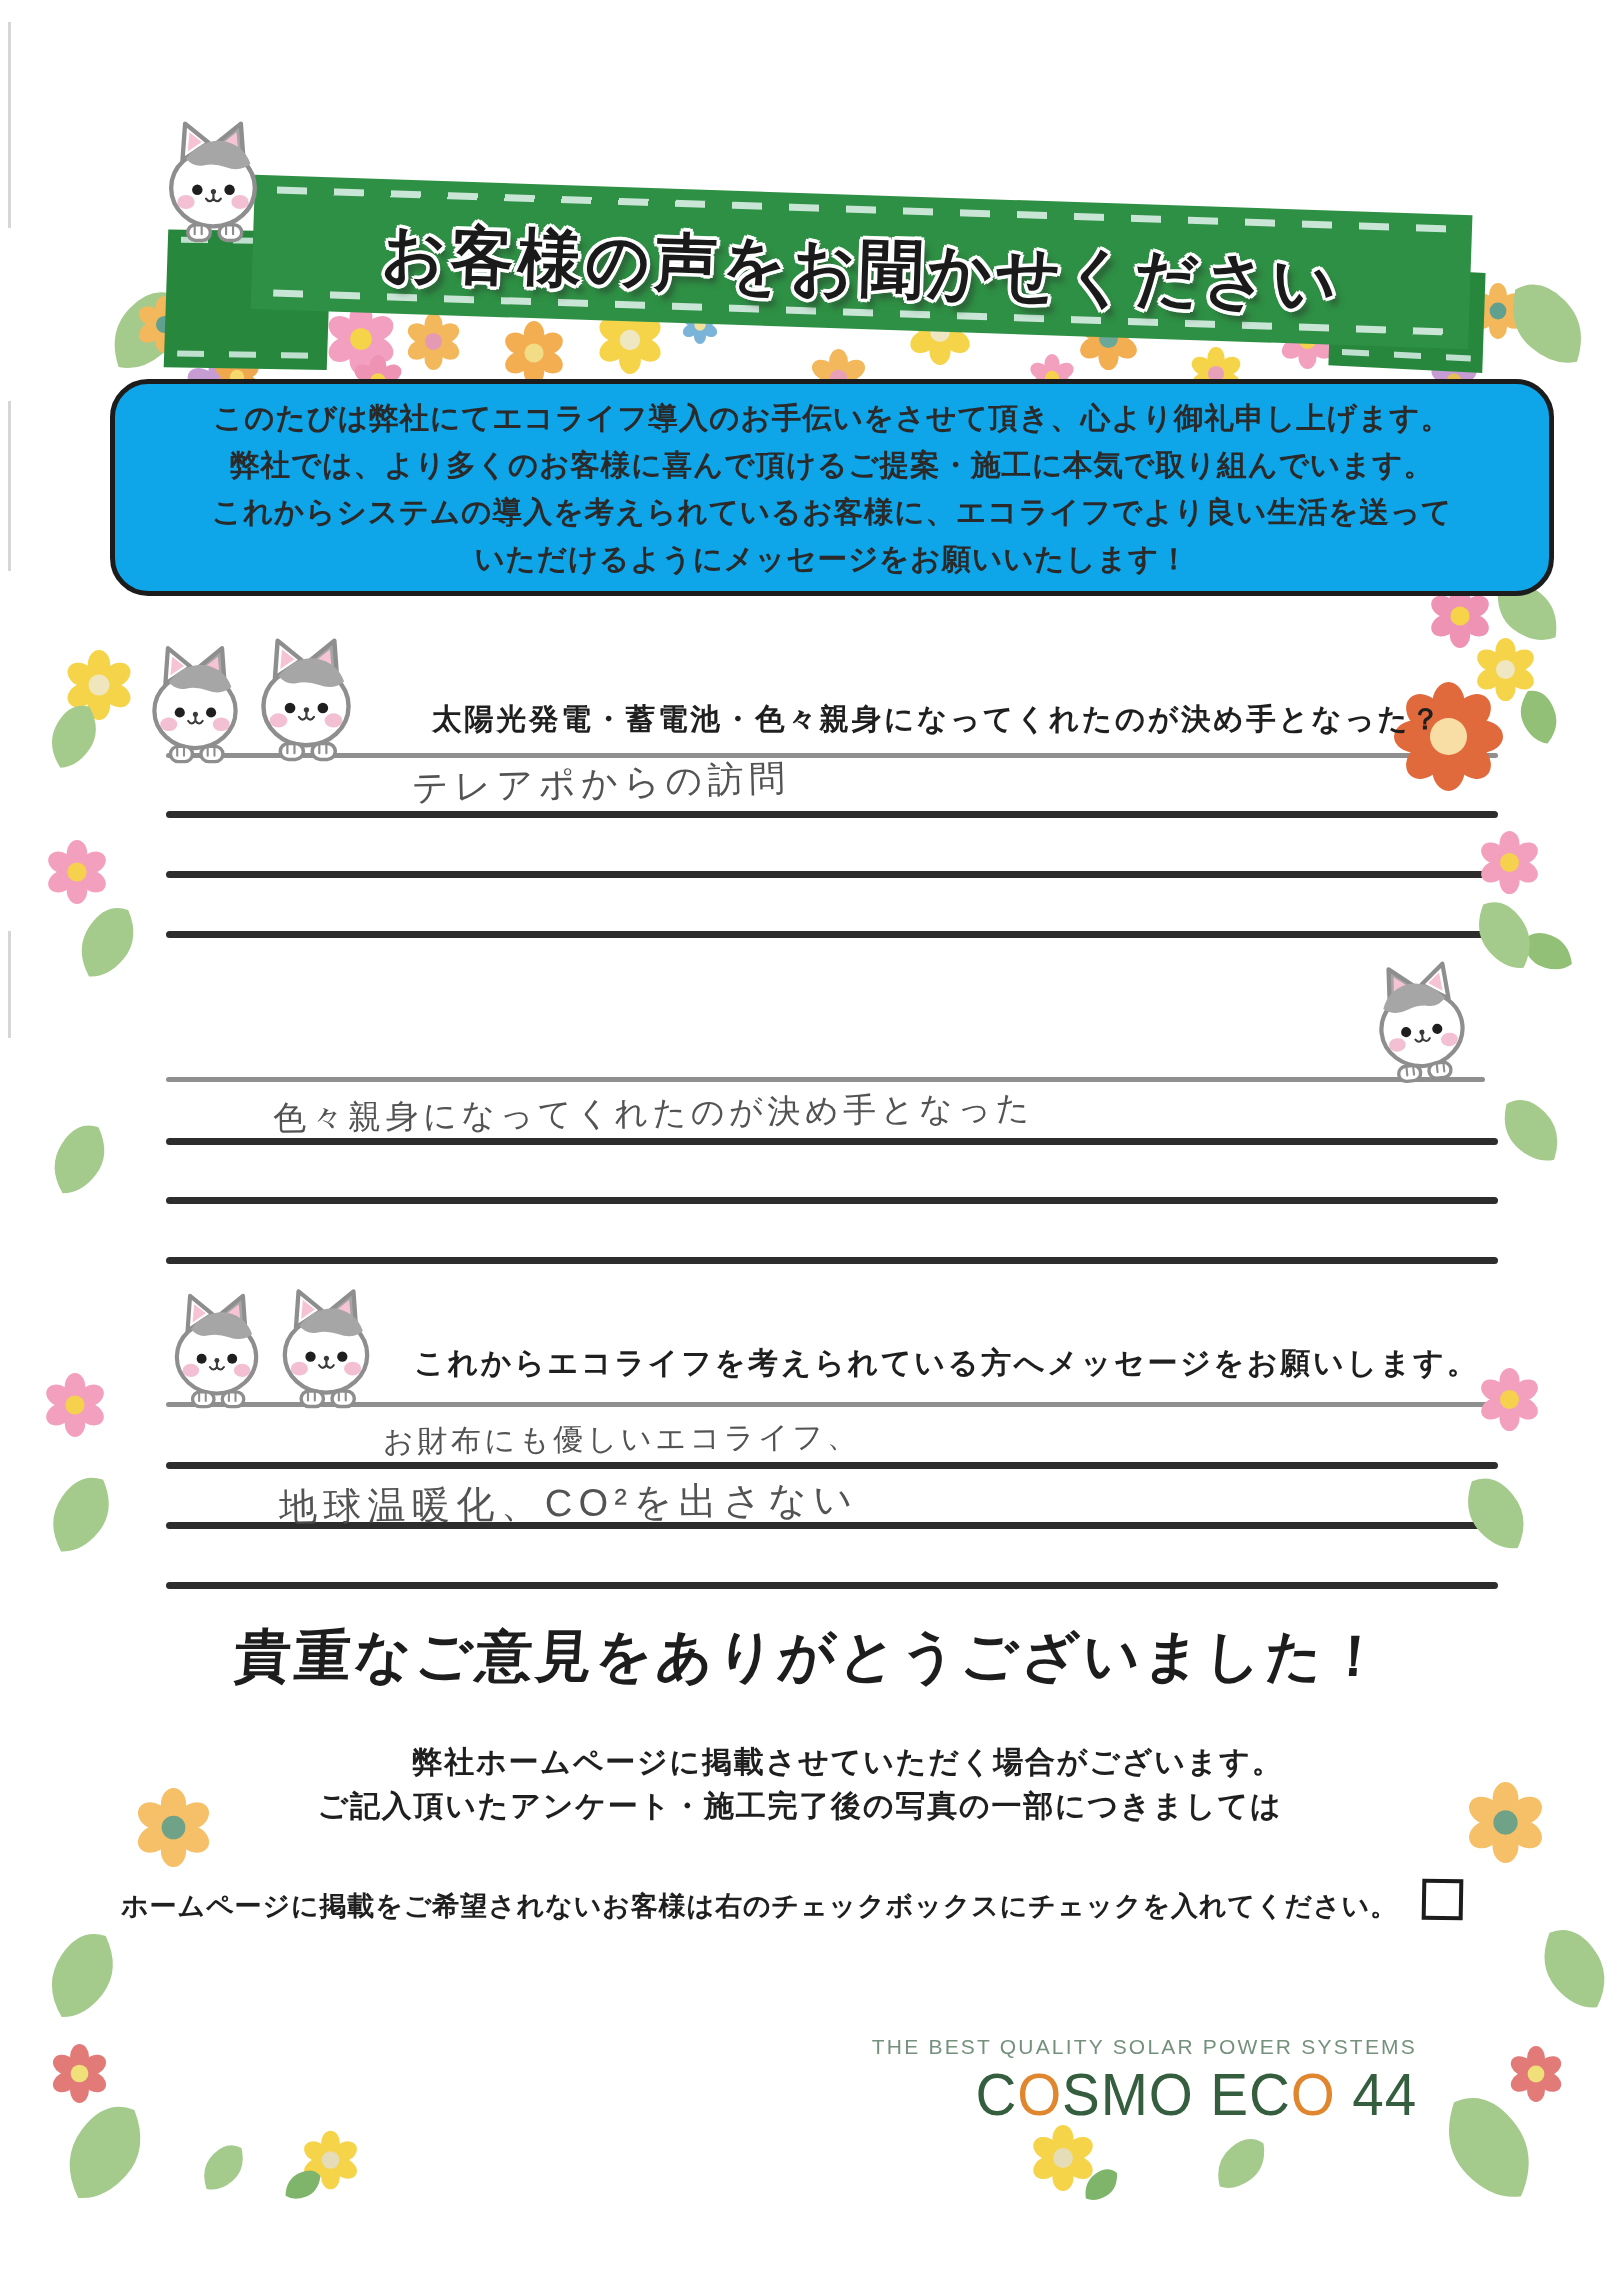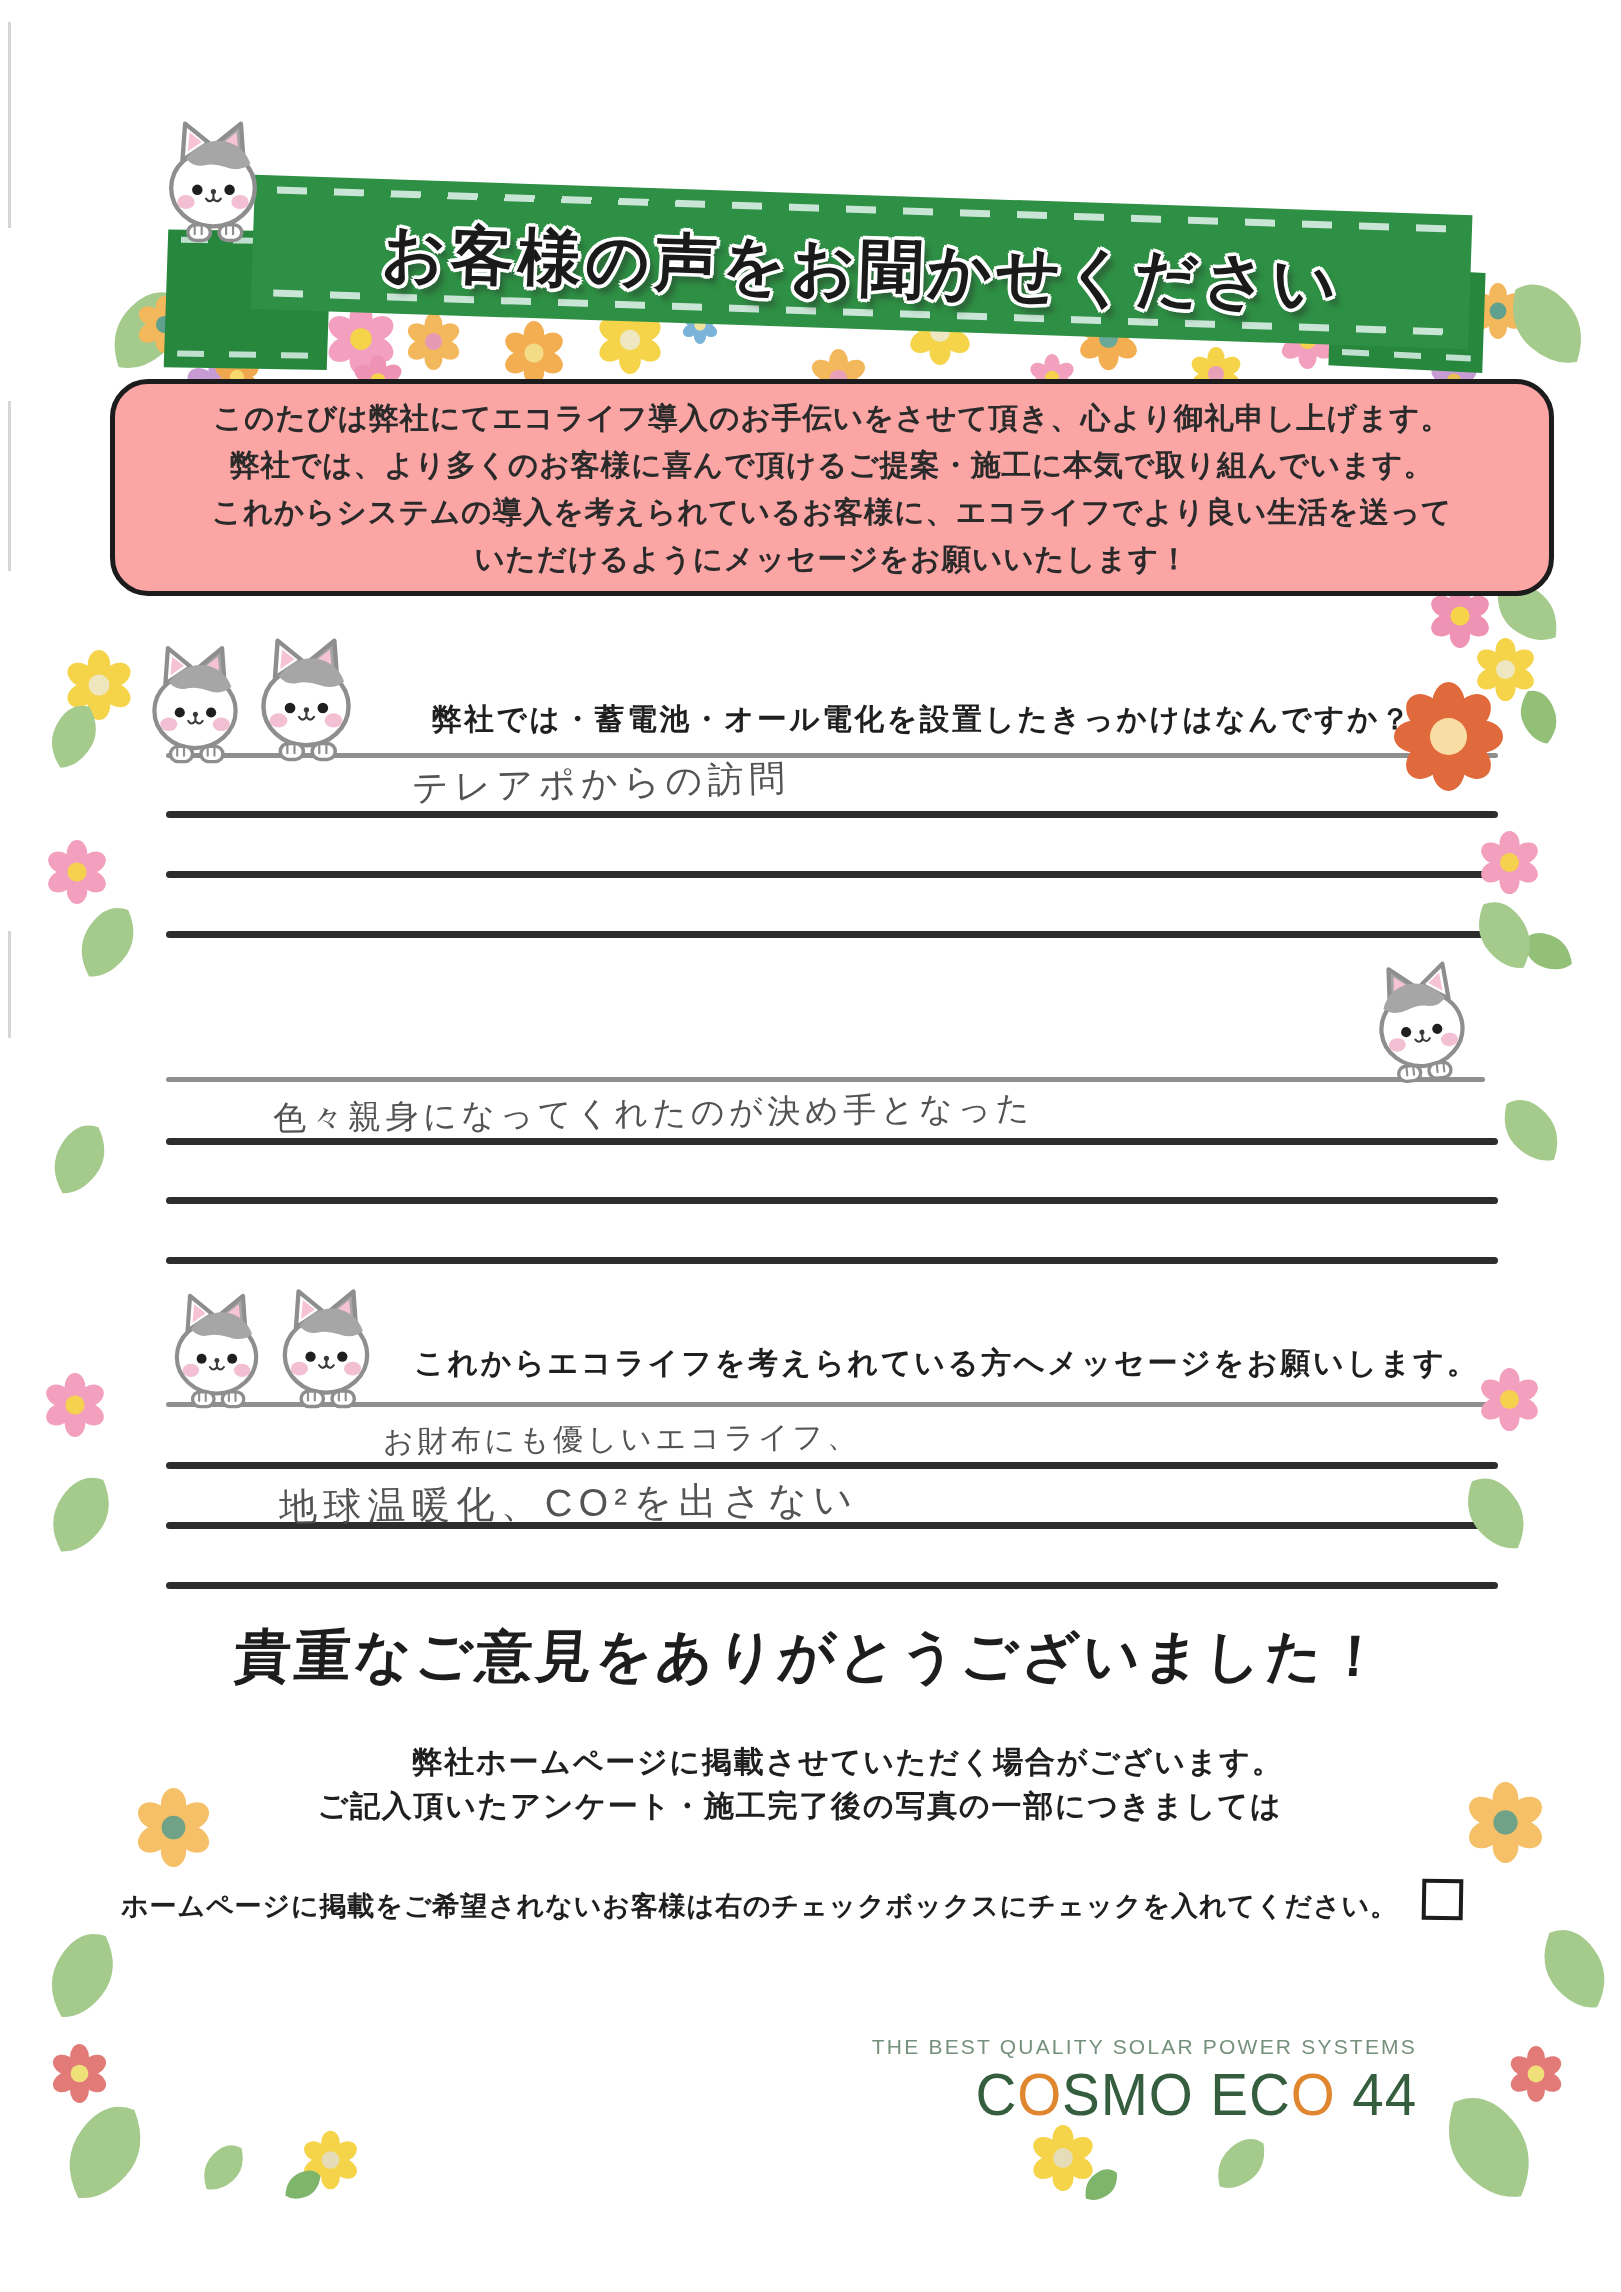--- a/index.html
+++ b/index.html
@@ -32,21 +32,21 @@
   .fold-right::before{display:none;}
   .fold-right::after{bottom:10.7px;}
   .ribbon-title{
     position:absolute;left:121px;top:36px;width:1218px;text-align:center;
     font-size:63px;font-weight:bold;letter-spacing:4.5px;color:#1a1a1a;white-space:nowrap;
     text-shadow:-2.7px -2.7px 0 #fff,2.7px -2.7px 0 #fff,-2.7px 2.7px 0 #fff,2.7px 2.7px 0 #fff,
                 -3.6px 0 0 #fff,3.6px 0 0 #fff,0 -3.6px 0 #fff,0 3.6px 0 #fff,6.3px 8px 6.3px rgba(40,40,40,.5);
   }
   
   .intro-box{
-    position:absolute;left:110px;top:379px;width:1444px;height:217px;background:#fca5a5;
+    position:absolute;left:110px;top:379px;width:1444px;height:217px;background:#0ea5e9;
     border:5.4px solid #1c1c1c;border-radius:38px;z-index:4;box-sizing:border-box;
     display:flex;flex-direction:column;justify-content:center;text-align:center;
   }
   .intro-box .line{font-size:29.6px;font-weight:bold;letter-spacing:0.9px;line-height:47px;color:#2a2a2a;white-space:nowrap;}
   
   .q-label{position:absolute;font-size:29.6px;font-weight:bold;letter-spacing:2.7px;color:#1f1f1f;white-space:nowrap;z-index:2;}
   .rule{position:absolute;left:166px;width:1332px;height:7.2px;background:#2d2d2d;border-radius:3.6px;z-index:1;}
   .rule.gray{height:5.4px;background:#8f8f8f;}
   .hand{position:absolute;font-size:36px;font-weight:400;color:#4a4a4a;letter-spacing:5.4px;
         white-space:nowrap;z-index:2;opacity:.95;}
@@ -214,21 +214,21 @@
     </svg>
   <svg class="deco" style="left:1512px;top:690px;width:52px;height:56px;--leaf:#93c077;transform:scaleX(-1) rotate(-20deg);" viewBox="0 0 58 62" width="52" height="56">
       <use href="#leaf"></use>
     </svg>
   <svg class="deco" style="left:136px;top:638px;width:118px;height:127px;z-index:2;" viewBox="0 0 132 142" width="118" height="127">
       <use href="#cat"></use>
     </svg>
   <svg class="deco" style="left:244px;top:630px;width:124px;height:133px;z-index:2;" viewBox="0 0 138 148" width="124" height="133">
       <use href="#cat"></use>
     </svg>
-  <div class="q-label" style="left:432px;top:699px;">弊社では・蓄電池・オール電化を設置したきっかけはなんですか？</div>
+  <div class="q-label" style="left:432px;top:699px;">太陽光発電・蓄電池・色々親身になってくれたのが決め手となった？</div>
   <div class="rule gray" style="top:753px;"></div>
   <div class="hand" style="left:412px;top:759px;transform:rotate(-1.5deg);">テレアポからの訪問</div>
   <div class="rule" style="top:811px;"></div>
   <div class="rule" style="top:871px;"></div>
   <div class="rule" style="top:931px;"></div>
   <svg class="deco" style="left:45px;top:840px;width:64px;height:64px;z-index:2;--petal:#f2a0bd;--center:#f5d14e;" viewBox="0 0 72 72" width="64" height="64">
       <use href="#flower6"></use>
     </svg>
   <svg class="deco" style="left:1478px;top:831px;width:63px;height:63px;z-index:2;--petal:#f2a0bd;--center:#f5d14e;" viewBox="0 0 70 70" width="63" height="63">
       <use href="#flower6"></use>

